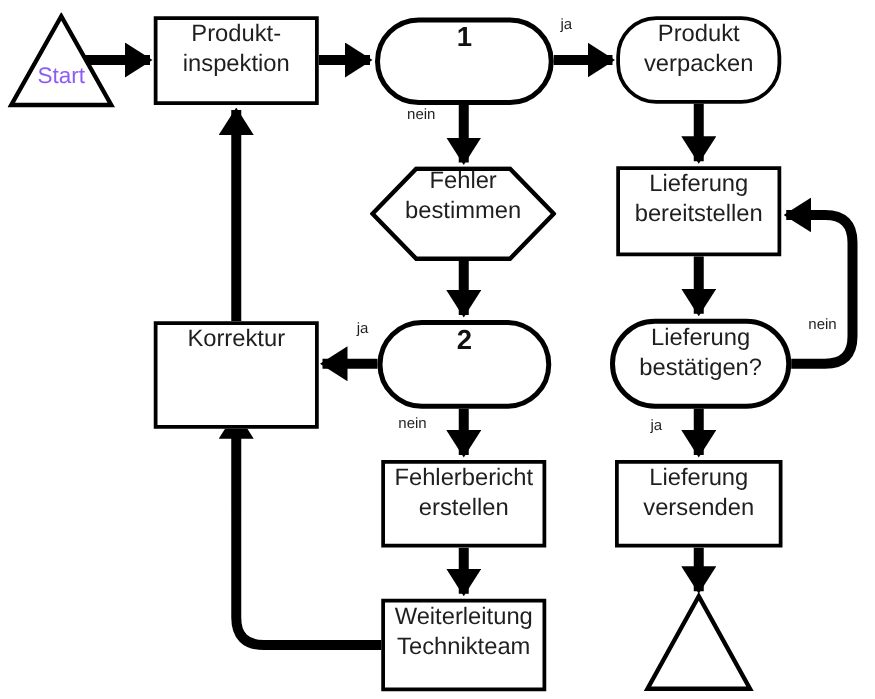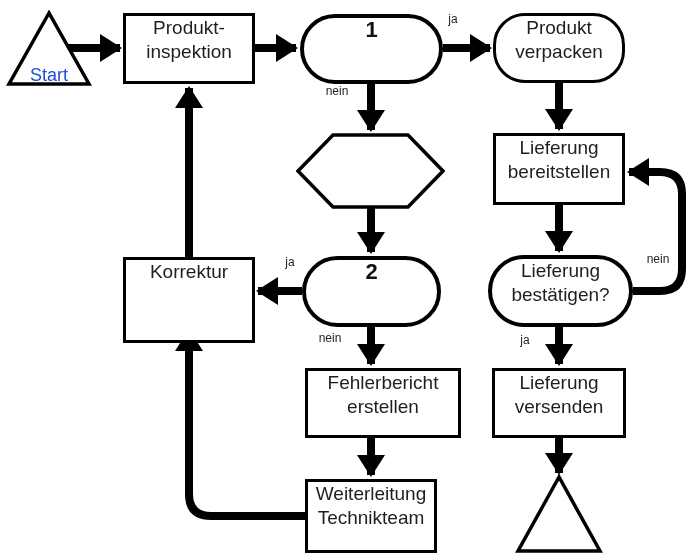--- a/index.html
+++ b/index.html
@@ -56,25 +56,25 @@
   }
   .shape-svg {
     position: absolute;
     left: 0; top: 0;
     width: 100%;
     height: 100%;
   }
   .tri-label {
     position: absolute;
     left: 0;
-    bottom: 2px;
+    bottom: 17px;
     width: 100%;
     text-align: center;
     font-size: 18px;
-    color: #1d4ed8;
+    color: #8b5cf6;
   }
   .hex-label {
     position: relative;
     z-index: 1;
   }
   .elabel {
     position: absolute;
     z-index: 3;
     font-size: 12px;
     color: #1f1f1f;
@@ -83,21 +83,21 @@
   
   .n-start        { left: 6px;   top: 10px;  width: 86px;  height: 78px; }
   .n-inspektion   { left: 123px; top: 13px;  width: 132px; height: 71px; }
   .n-d1           { left: 300px; top: 14px;  width: 143px; height: 70px; border-radius: 35px; }
   .n-verpacken    { left: 493px; top: 13px;  width: 132px; height: 70px; border-radius: 32px; }
   .n-hex          { left: 296px; top: 133px; width: 149px; height: 76px; }
   .n-bereit       { left: 493px; top: 133px; width: 132px; height: 72px; }
   .n-korrektur    { left: 123px; top: 257px; width: 132px; height: 86px; }
   .n-d2           { left: 302px; top: 256px; width: 139px; height: 71px; border-radius: 36px; }
   .n-bestaetigen  { left: 488px; top: 255px; width: 145px; height: 72px; border-radius: 36px; }
-  .n-bericht      { left: 305px; top: 368px; width: 156px; height: 70px; }
+  .n-bericht      { left: 305px; top: 368px; width: 132px; height: 70px; }
   .n-versenden    { left: 492px; top: 368px; width: 134px; height: 70px; }
   .n-weiterleitung{ left: 305px; top: 479px; width: 132px; height: 74px; }
   .n-ende         { left: 514px; top: 474px; width: 90px;  height: 80px; }
   
   .l-ja1   { left: 436px; top: 12px;  width: 34px; }
   .l-nein1 { left: 306px; top: 84px;  width: 62px; }
   .l-ja2   { left: 272px; top: 255px; width: 36px; }
   .l-nein2 { left: 299px; top: 331px; width: 62px; }
   .l-nein3 { left: 627px; top: 252px; width: 62px; }
   .l-ja3   { left: 507px; top: 333px; width: 36px; }
@@ -148,20 +148,22 @@
 
   <div class="node rect n-verpacken">
     <span class="nlabel">Produkt
 verpacken</span>
   </div>
 
   <div class="node n-hex">
     <svg class="shape-svg" viewBox="0 0 149 76">
       <polygon points="2,38 37,2 112,2 147,38 112,74 37,74" fill="#ffffff" stroke="#000000" stroke-width="3.5" stroke-linejoin="miter"></polygon>
     </svg>
+    <span class="nlabel hex-label">Fehler
+bestimmen</span>
   </div>
 
   <div class="node rect n-bereit">
     <span class="nlabel">Lieferung
 bereitstellen</span>
   </div>
 
   <div class="node rect n-korrektur">
     <span class="nlabel">Korrektur</span>
   </div>

